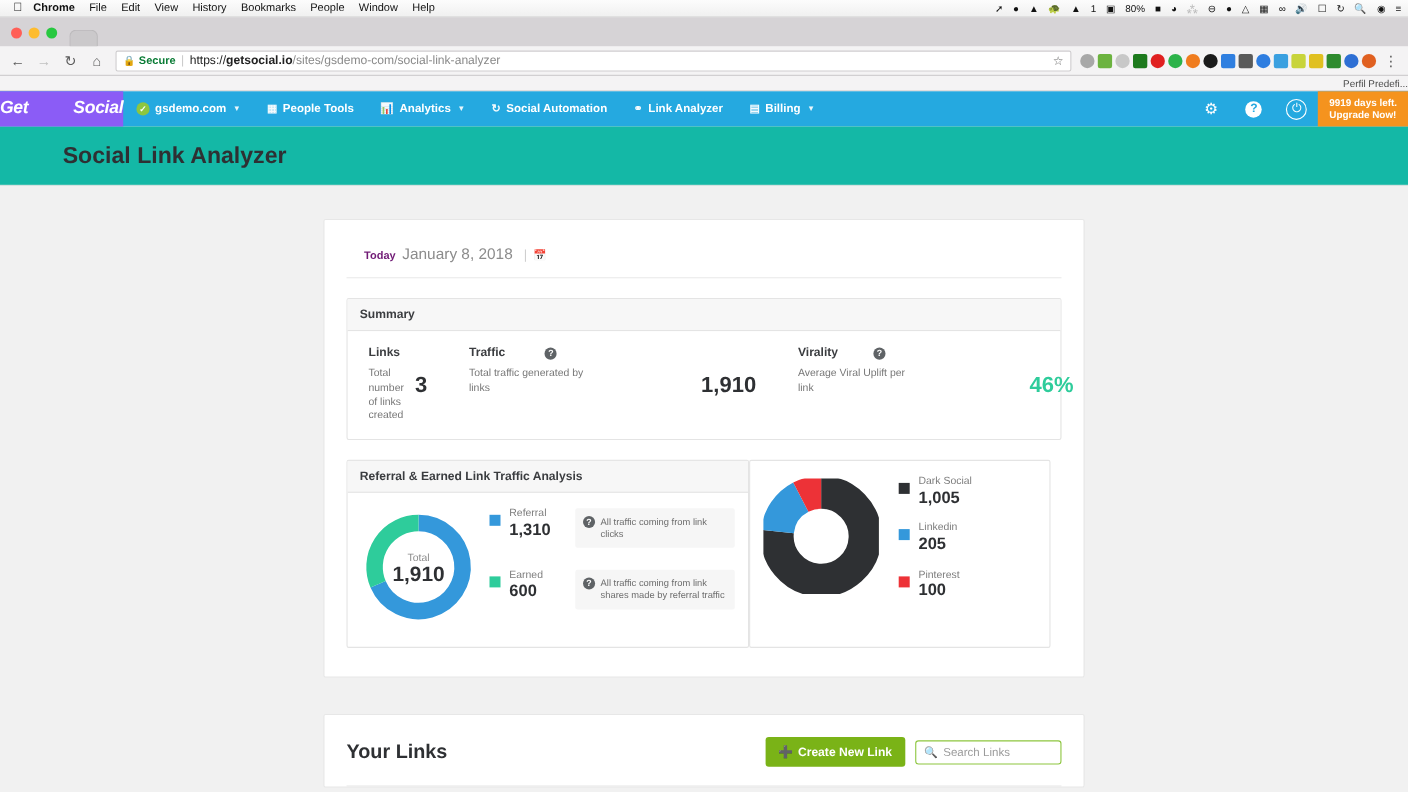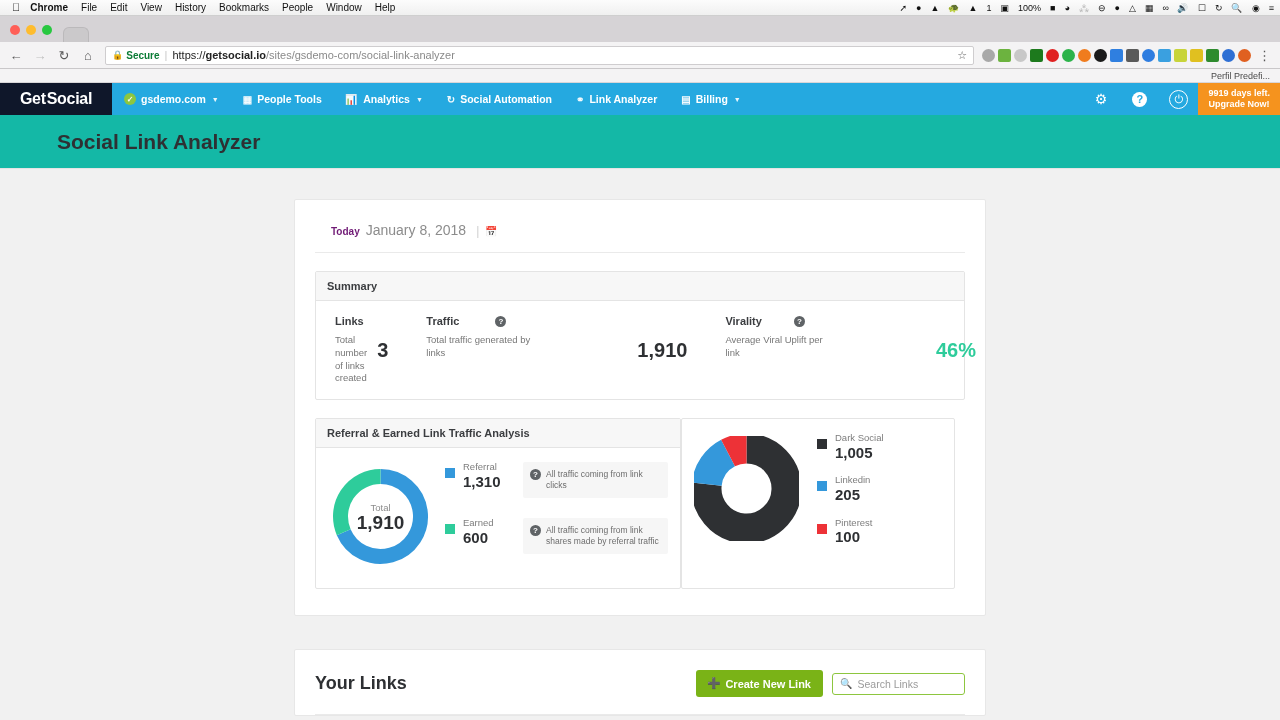--- a/index.html
+++ b/index.html
@@ -103,23 +103,23 @@
 
   
   .app-header {
     height: 32px; width: 100%;
     background: #25a9e0;
     display: flex; align-items: center;
     color: #fff;
   }
   .brand {
     width: 112px; height: 32px;
-    background: #0f172a;
-    display: flex; align-items: center; justify-content: center;
-    font-size: 16px; font-weight: bold;
+    background: #8b5cf6;
+    display: flex; align-items: center; justify-content: space-between;
+    font-size: 16px; font-style: italic; font-weight: bold;
     letter-spacing: -0.3px;
   }
   .brand .get { }
   .brand .social { margin-left: 1px; }
   .nav-items { display: flex; align-items: center; height: 100%; }
   .nav-item {
     display: flex; align-items: center; gap: 5px;
     padding: 0 12px; height: 100%;
     font-size: 10.5px; font-weight: bold;
     white-space: nowrap;
@@ -284,21 +284,21 @@
   <span class="mi">Window</span>
   <span class="mi">Help</span>
   <span class="spacer"></span>
   <span class="ri">➚</span>
   <span class="ri">●</span>
   <span class="ri">▲</span>
   <span class="ri">🐢</span>
   <span class="ri">▲</span>
   <span class="ri">1</span>
   <span class="ri">▣</span>
-  <span class="ri batt">100%</span>
+  <span class="ri batt">80%</span>
   <span class="ri">■</span>
   <span class="ri">◕</span>
   <span class="ri dim">⁂</span>
   <span class="ri">⊖</span>
   <span class="ri">●</span>
   <span class="ri">△</span>
   <span class="ri">▦</span>
   <span class="ri">∞</span>
   <span class="ri">🔊</span>
   <span class="ri">☐</span>
@@ -346,21 +346,21 @@
     <span class="ext" style="background:#3aa0e0"></span>
     <span class="ext" style="background:#c8d43a"></span>
     <span class="ext" style="background:#e0c020"></span>
     <span class="ext" style="background:#2e8b2e"></span>
     <span class="ext round" style="background:#2e6fd4"></span>
     <span class="ext round" style="background:#e06020"></span>
     <span class="ext-menu">⋮</span>
   </div>
 </div>
 
-<div style="height:14px;background:#f4f3f4;border-bottom:1px solid #d8d6d8;display:flex;align-items:center;justify-content:flex-end;padding-right:10px;">
+<div style="height:14px;background:#f4f3f4;border-bottom:1px solid #d8d6d8;display:flex;align-items:center;justify-content:flex-end;">
   <span style="font-size:9px;color:#4a4a4a;">Perfil Predefi...</span>
 </div>
 
 <div class="app-header">
   <div class="brand">
     <span class="get">Get</span>
       <span class="social">Social</span>
   </div>
   <div class="nav-items">
     <div class="nav-item">

